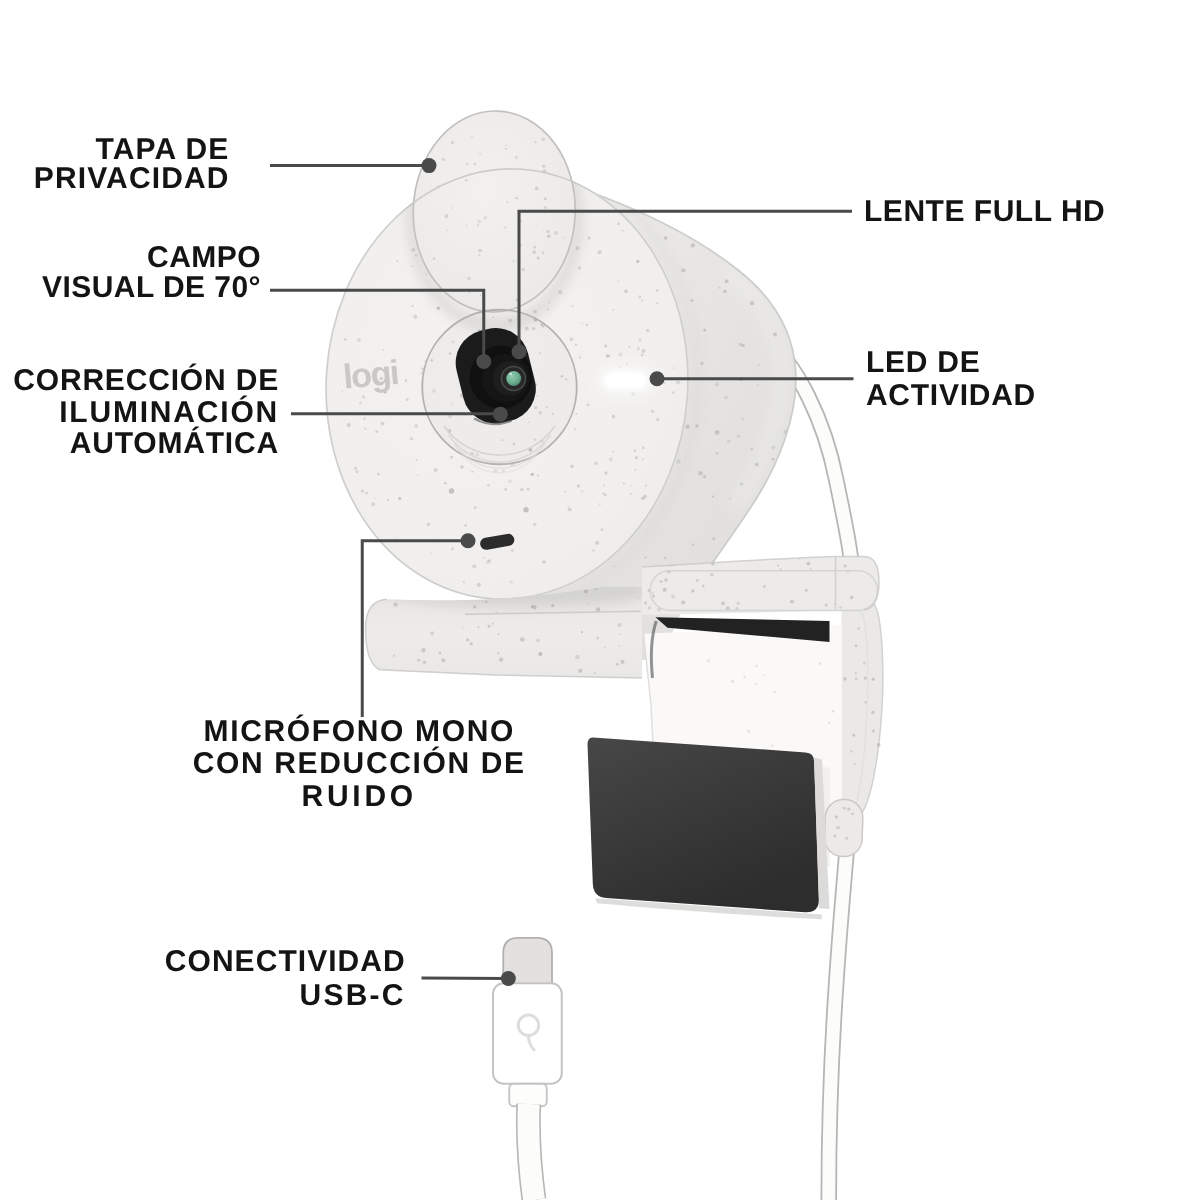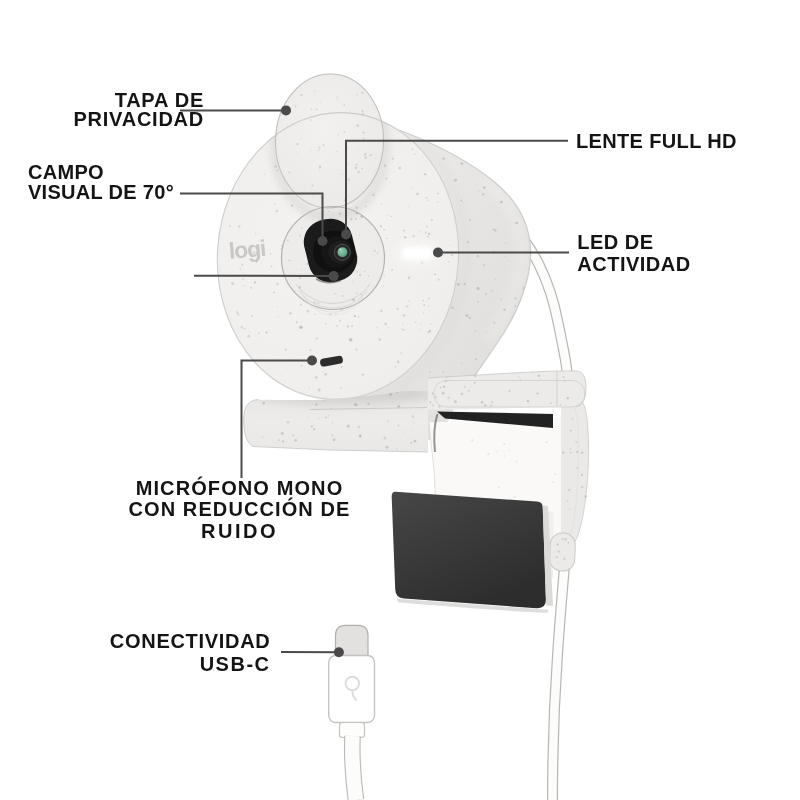--- a/index.html
+++ b/index.html
@@ -736,19 +736,20 @@
 <circle cx="286" cy="110.4" r="5.0"></circle>
 <circle cx="322.5" cy="241" r="5.0"></circle>
 <circle cx="333.6" cy="276.1" r="5.0"></circle>
 <circle cx="346" cy="234.5" r="5.0"></circle>
 <circle cx="438" cy="252.5" r="5.0"></circle>
 <circle cx="312" cy="360.5" r="5.0"></circle>
 <circle cx="338.9" cy="652.3" r="5.0"></circle>
 </g>
 </svg>
 
-<div class="lb" style="right:596px;top:90.9px;line-height:19.5px;text-align:right;letter-spacing:0.75px;">TAPA DE<br>PRIVACIDAD</div>
-<div class="lb" style="right:626px;top:161.6px;line-height:20.5px;letter-spacing:0.3px;">CAMPO<br>VISUAL DE 70°</div>
+<div class="lb" style="right:647px;top:90.9px;line-height:19.5px;text-align:right;letter-spacing:0.75px;">TAPA DE<br>PRIVACIDAD</div>
+<div class="lb" style="right:626px;top:161.6px;line-height:20.5px;text-align:right;letter-spacing:0.3px;">CAMPO<br>VISUAL DE 70°</div>
+<div class="lb" style="right:614px;top:243.75px;line-height:21.3px;text-align:right;letter-spacing:0.55px;">CORRECCIÓN DE<br><span style="letter-spacing:1.2px;">ILUMINACIÓN</span><br>AUTOMÁTICA</div>
 <div class="lb" style="left:577.3px;top:231.15px;line-height:22px;letter-spacing:0.5px;">LED DE<br>ACTIVIDAD</div>
 <div class="lb" style="left:576px;top:130.9px;letter-spacing:0.35px;">LENTE FULL HD</div>
 <div class="lb" style="right:529.5px;top:630.15px;line-height:22.5px;text-align:right;letter-spacing:0.7px;">CONECTIVIDAD<br><span style="letter-spacing:1.5px;">USB-C</span></div>
 <div class="lb" style="left:79.5px;top:477.9px;line-height:21.5px;width:320px;text-align:center;letter-spacing:1.1px;">MICRÓFONO MONO<br>CON REDUCCIÓN DE<br><span style="letter-spacing:2.5px;">RUIDO</span></div>
 
 </div>
 </body></html>

